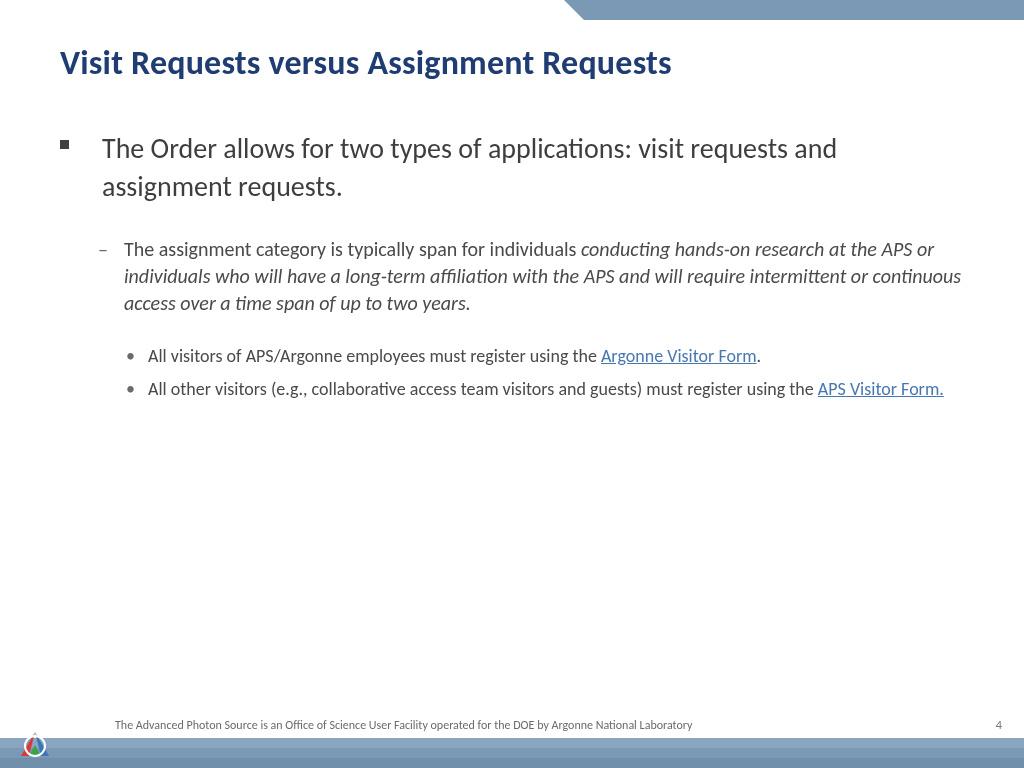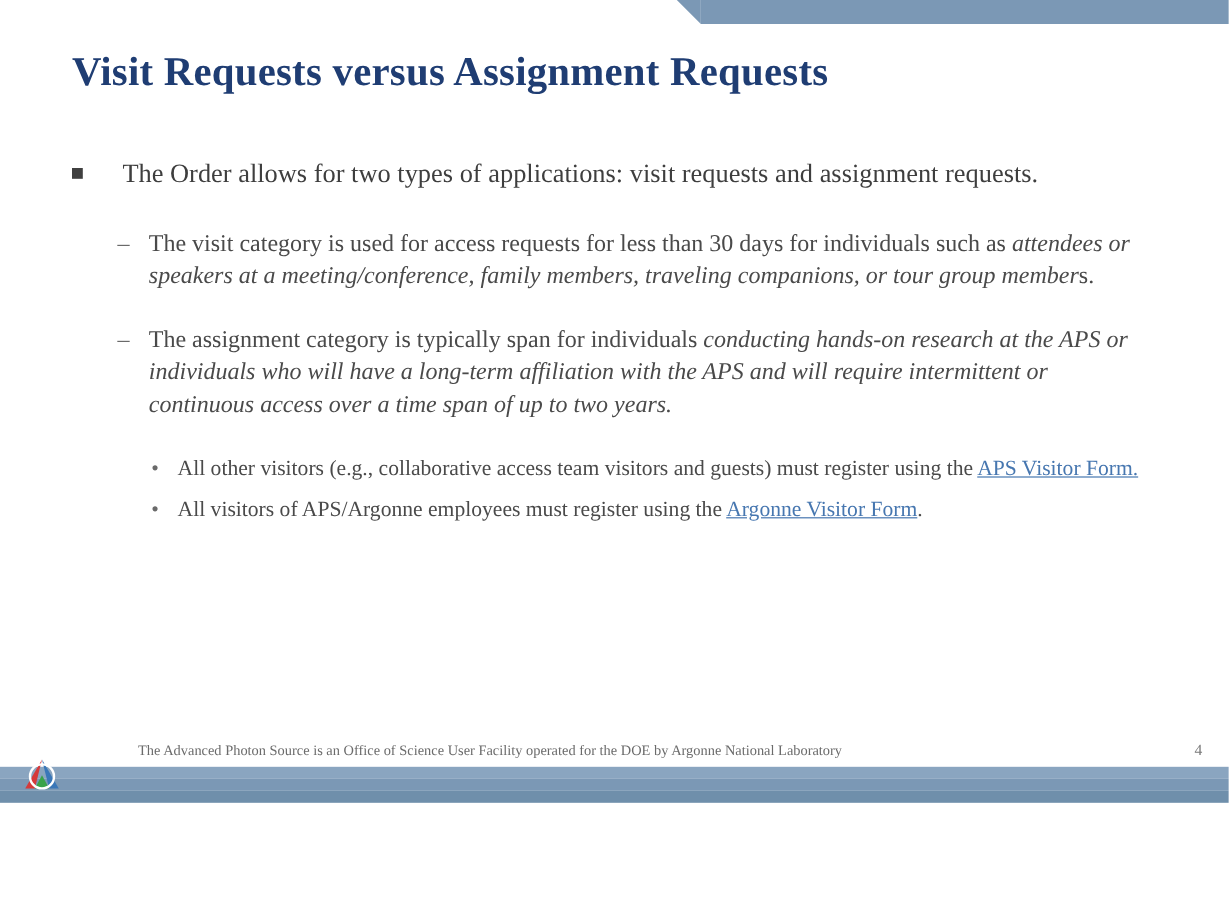--- a/index.html
+++ b/index.html
@@ -1,17 +1,17 @@
 <!DOCTYPE html>
 <html><head>
 <meta charset="utf-8">
 <style>
   * { margin: 0; padding: 0; box-sizing: border-box; }
   html, body { width: 1024px; height: 768px; font-family: Calibri, "Segoe UI", Arial, sans-serif; background: #fff; overflow: hidden; }
-  .slide { position: relative; width: 1024px; height: 669px; font-family: Liberation Serif, serif; }
+  .slide { position: relative; width: 1024px; height: 768px; }
 
   
   .accent-tab {
     position: absolute;
     top: 0;
     right: 0;
     width: 440px;
     height: 20px;
     background: #7b98b5;
   }
@@ -36,21 +36,21 @@
   }
 
   .body {
     position: absolute;
     left: 60px;
     top: 130px;
     width: 905px;
     color: #3e3e3e;
   }
 
-  .lvl1 { position: relative; padding-left: 42px; font-size: 22px; line-height: 1.35; margin-bottom: 30px; }
+  .lvl1 { position: relative; padding-left: 42px; font-size: 28px; line-height: 1.35; margin-bottom: 30px; }
   .lvl1::before {
     content: "";
     position: absolute;
     left: 0;
     top: 10px;
     width: 9px; height: 9px;
     background: #404040;
   }
 
   .lvl2 { position: relative; padding-left: 26px; margin-left: 38px; font-size: 20px; line-height: 1.35; margin-bottom: 26px; color: #4a4a4a; }
@@ -125,34 +125,31 @@
 <div class="slide">
 
   <div class="accent-tab"></div>
 
   <h1 class="title">Visit Requests versus Assignment Requests</h1>
 
   <div class="body">
 
     <div class="lvl1">The Order allows for two types of applications:  visit requests and assignment requests.</div>
 
-    <div class="lvl2">
-      <span>The visit category is used for access requests for less than 30 days for individuals such as </span><em>attendees or speakers at a meeting/conference, family members, traveling companions, or tour group member</em><span>s.</span>
-    </div>
 
     <div class="lvl2">
       <span>The assignment category is typically span for individuals </span><em>conducting hands-on research at the APS or individuals who will have a long-term affiliation with the APS and will require intermittent or continuous access over a time span of up to two years.</em>
     </div>
 
     <div class="lvl3">
-      <span>All other visitors (e.g., collaborative access team visitors and guests) must register using the </span><a class="link">APS Visitor Form.</a>
+      <span>All visitors of APS/Argonne employees must register using the </span><a class="link">Argonne Visitor Form</a><span>.</span>
     </div>
 
     <div class="lvl3">
-      <span>All visitors of APS/Argonne employees must register using the </span><a class="link">Argonne Visitor Form</a><span>.</span>
+      <span>All other visitors (e.g., collaborative access team visitors and guests) must register using the </span><a class="link">APS Visitor Form.</a>
     </div>
 
 
   </div>
 
   <div class="footer-text">The Advanced Photon Source is an Office of Science User Facility operated for the DOE by Argonne National Laboratory</div>
   <div class="page-num">4</div>
 
   <div class="footer-stripes">
     <div class="stripe s3"></div>

